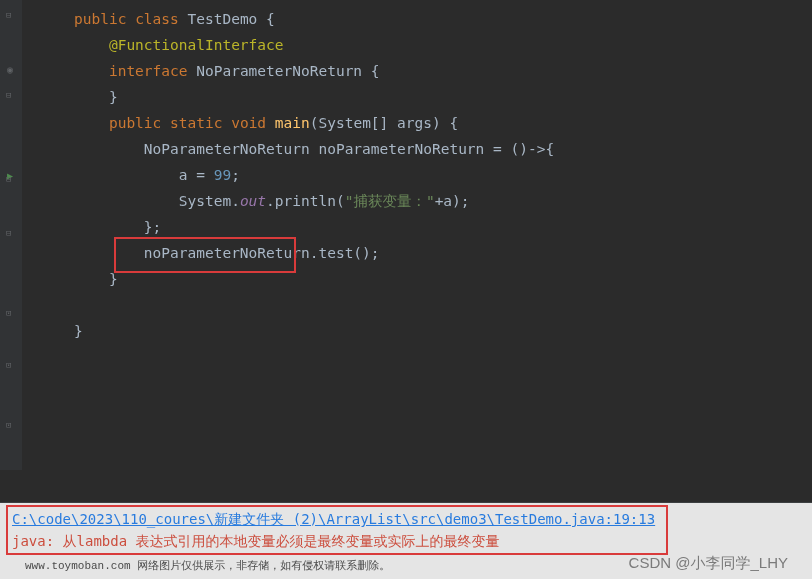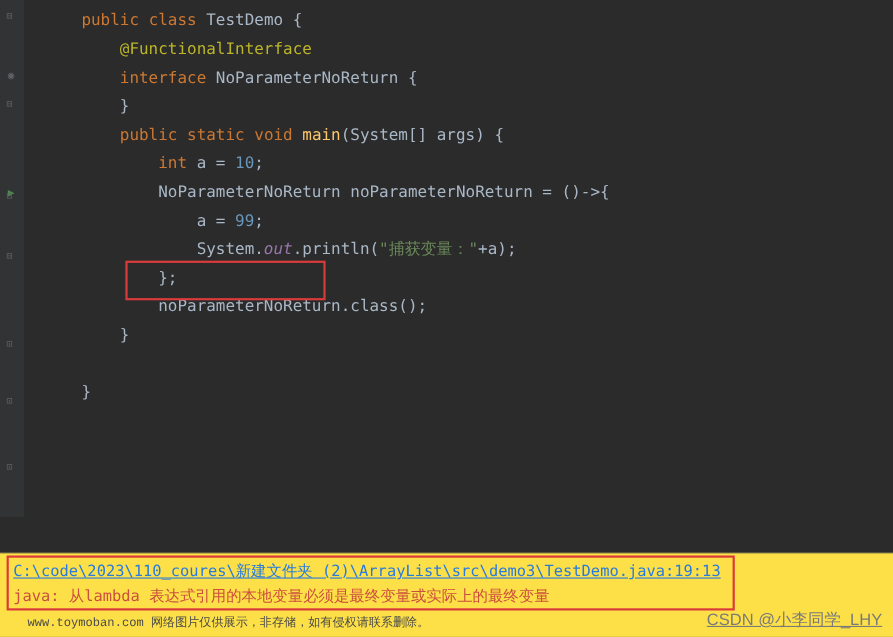--- a/index.html
+++ b/index.html
@@ -65,43 +65,42 @@
     .red-box2 {
       position: absolute;
       border: 2px solid #d93b3b;
       pointer-events: none;
     }
     .console-area {
       position: absolute;
       bottom: 0;
       left: 0;
       right: 0;
-      background: #fde047;
+      background: #e5e5e5;
       padding: 8px 12px 28px 12px;
       border-top: 1px solid #3c3f41;
     }
     .console-link {
       color: #287bde;
       text-decoration: underline;
       font-size: 14px;
       white-space: nowrap;
     }
     .console-error {
       color: #cc4e3e;
       font-size: 14px;
       margin-top: 4px;
     }
     .watermark {
       position: absolute;
       bottom: 6px;
-      right: 10px;
+      right: 24px;
       color: #7a7a7a;
       font-family: Arial, sans-serif;
       font-size: 15px;
-      text-decoration: underline;
     }
     .faded-text {
       position: absolute;
       bottom: 6px;
       left: 25px;
       color: #4a4a4a;
       font-size: 11px;
       font-family: Liberation Mono, monospace;
     }
     .fold-icon {
@@ -127,26 +126,25 @@
     <span class="fold-icon" style="top:308px;">⊡</span>
     <span class="fold-icon" style="top:360px;">⊡</span>
     <span class="fold-icon" style="top:420px;">⊡</span>
   </div>
   <div class="code-area">
     <div class="line"><span class="kw-orange">public</span> <span class="kw-orange">class</span> <span class="kw-white">TestDemo</span><span> {</span></div>
     <div class="line">    <span class="kw-annotation">@FunctionalInterface</span></div>
     <div class="line">    <span class="kw-orange">interface</span> <span class="kw-white">NoParameterNoReturn</span><span> {</span></div>
     <div class="line">    <span>}</span></div>
     <div class="line">    <span class="kw-orange">public</span> <span class="kw-orange">static</span> <span class="kw-orange">void</span> <span class="kw-yellow">main</span><span>(System[] args)</span><span> {</span></div>
-    <div class="line">        <span class="kw-orange">int</span> <span>a</span><span> = </span><span class="kw-number">10</span><span>;</span></div>
     <div class="line">        <span>NoParameterNoReturn</span> <span>noParameterNoReturn</span><span> = </span><span>()-&gt;{</span></div>
     <div class="line">            <span>a</span><span> = </span><span class="kw-number">99</span><span>;</span></div>
     <div class="line">            <span>System.</span><span class="kw-italic-purple">out</span><span>.println(</span><span class="kw-string">"捕获变量："</span><span>+</span><span>a</span><span>);</span></div>
     <div class="line">        <span>};</span></div>
-    <div class="line">        <span>noParameterNoReturn.class();</span></div>
+    <div class="line">        <span>noParameterNoReturn.test();</span></div>
     <div class="line">    <span>}</span></div>
     <div class="line"></div>
     <div class="line"><span>}</span></div>
 
     <div class="red-box1" style="top:237px; left:92px; width:182px; height:36px;"></div>
   </div>
 </div>
 
 <div class="console-area">
   <div><span class="console-link">C:\code\2023\110_coures\新建文件夹 (2)\ArrayList\src\demo3\TestDemo.java:19:13</span></div>

